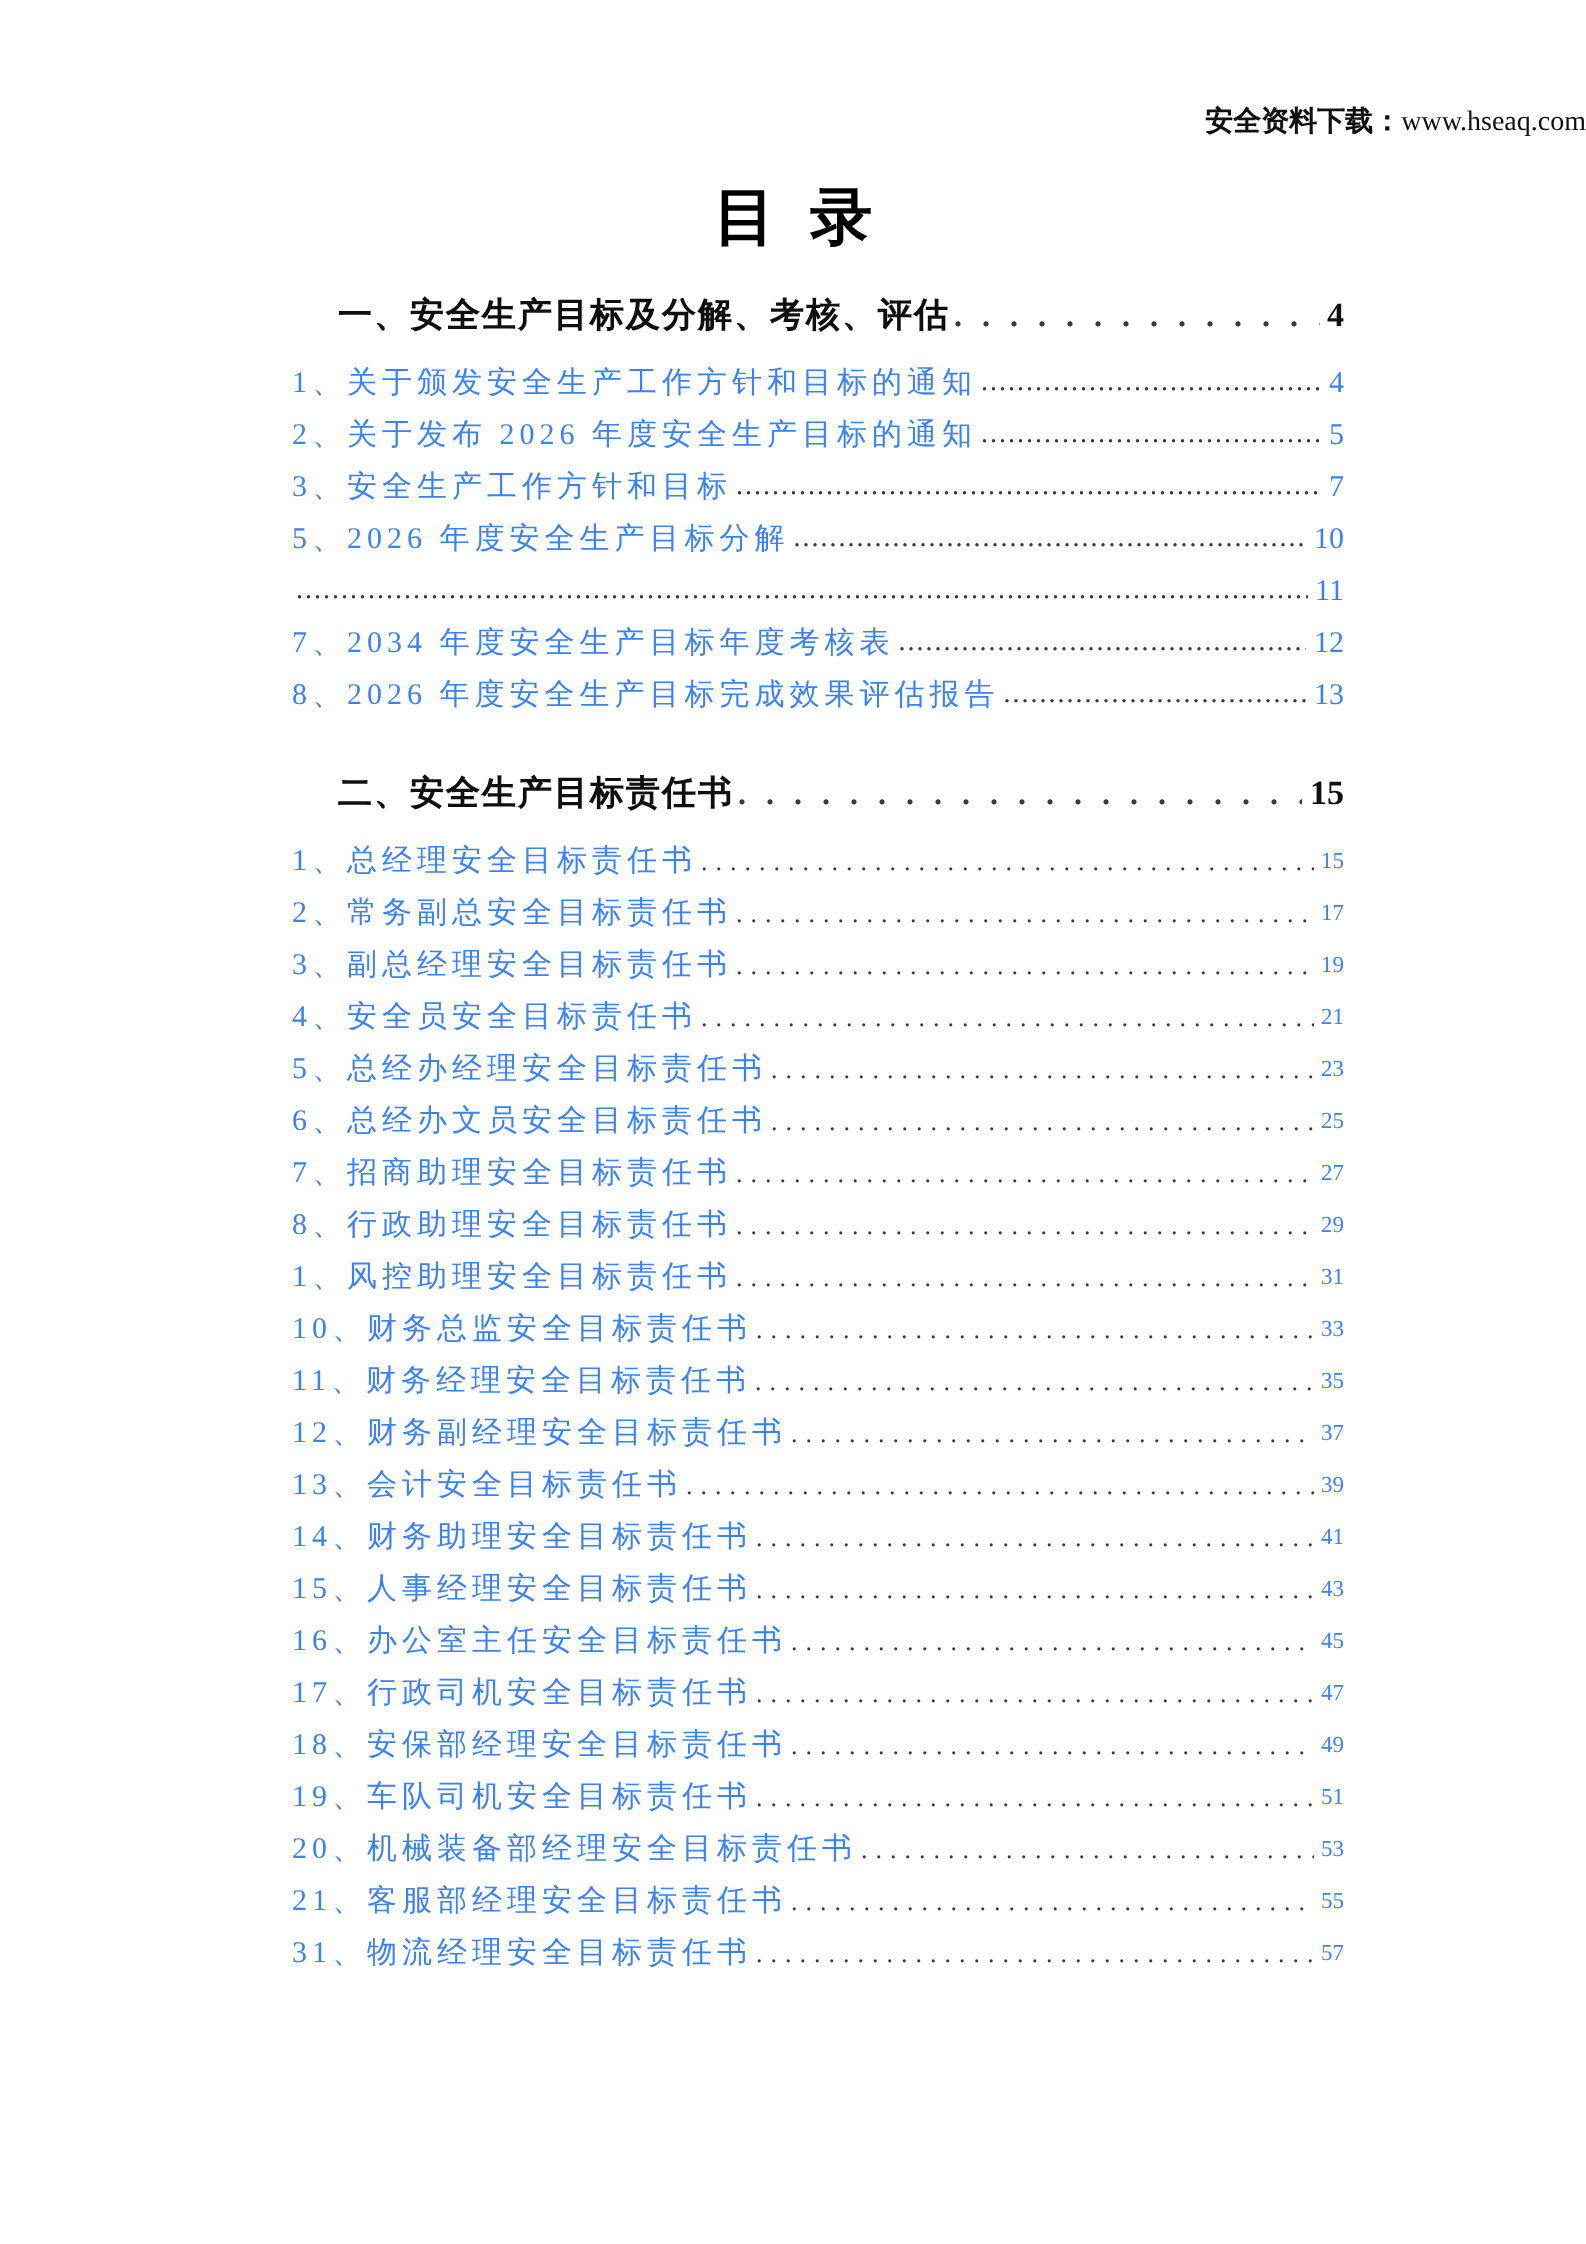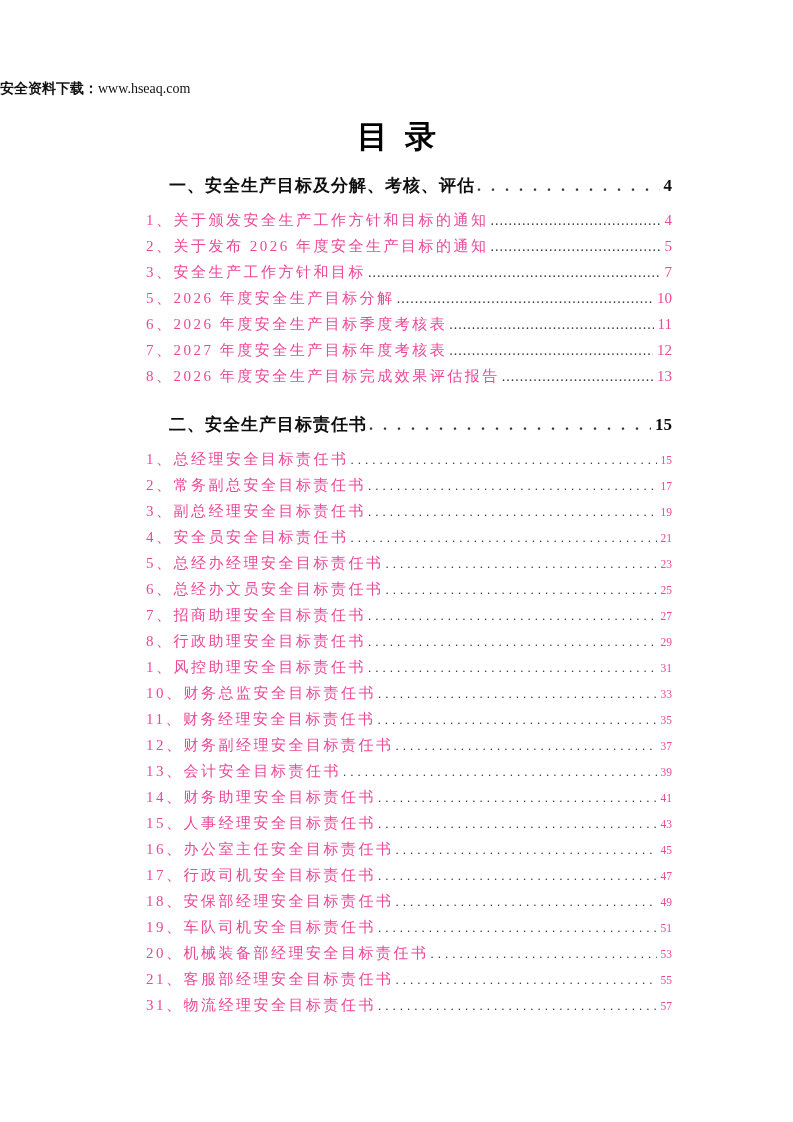--- a/index.html
+++ b/index.html
@@ -1,37 +1,37 @@
 <!DOCTYPE html>
 <html><head>
 <meta charset="utf-8">
 <style>
   html,body{margin:0;padding:0;background:#ffffff;}
   .page{width:793px;height:1122px;background:#fff;overflow:hidden;
         font-family:"Liberation Serif","DejaVu Serif",serif;color:#1a1a1a;}
-  .watermark{padding-top:80px;text-align:left;font-size:14px;color:#111;}
+  .watermark{padding-top:52px;text-align:right;font-size:14px;color:#111;}
   .wm-label{font-weight:bold;}
   .wm-url{font-weight:normal;}
   .title{margin:18px 12px 0;text-align:center;color:#000;
          font-family:"Liberation Sans","DejaVu Sans",sans-serif;
          font-weight:900;font-size:31px;white-space:pre;}
   .toc{margin:12px 121px 0 121px;}
   .row{display:flex;align-items:baseline;}
   .row .t{white-space:pre;}
   .leader{flex:1 1 auto;overflow:hidden;white-space:nowrap;margin:0 4px 0 2px;color:#3a3a3a;}
   .pg{text-align:right;white-space:nowrap;}
   .heading{font-weight:bold;font-size:17px;height:31px;line-height:31px;color:#0f0f0f;margin-left:48px;}
   .heading .t{letter-spacing:1px;}
   .heading .leader::after{font-size:16px;letter-spacing:3px;
     content:". . . . . . . . . . . . . . . . . . . . . . . . . . . . . . . . . . . . . . . . . . . . . . . . . . . .";}
   .heading .pg{font-size:17px;}
   .s1h{margin-top:10px;}
   .s2h{margin-top:20px;align-items:center;}
   .items{margin-top:6px;}
-  .item{height:26px;line-height:26px;font-size:15px;color:#ec4899;padding-left:25px;}
+  .item{height:26px;line-height:26px;font-size:15px;color:#3b82f6;padding-left:25px;align-items:flex-end;}
   .item .t{letter-spacing:2.5px;}
   .s1 .item .leader::after{font-size:14px;letter-spacing:1px;
     content:"........................................................................................................................................................";}
   .s1 .item .pg{font-size:15px;}
   .s2 .item .leader::after{font-size:13px;letter-spacing:4px;
     content:"..........................................................................................................";}
   .s2 .item .pg{font-size:11.5px;}
 </style>
 </head>
 <body>
@@ -67,26 +67,25 @@
         <span class="t">3、安全生产工作方针和目标</span>
         <span class="leader"></span>
         <span class="pg">7</span>
       </div>
       <div class="row item">
         <span class="t">5、2026 年度安全生产目标分解</span>
         <span class="leader"></span>
         <span class="pg">10</span>
       </div>
       <div class="row item">
-        <span class="t">6、2026 年度安全生产目标季度考核表</span>
         <span class="leader"></span>
         <span class="pg">11</span>
       </div>
       <div class="row item">
-        <span class="t">7、2027 年度安全生产目标年度考核表</span>
+        <span class="t">7、2034 年度安全生产目标年度考核表</span>
         <span class="leader"></span>
         <span class="pg">12</span>
       </div>
       <div class="row item">
         <span class="t">8、2026 年度安全生产目标完成效果评估报告</span>
         <span class="leader"></span>
         <span class="pg">13</span>
       </div>
     </div>
 

